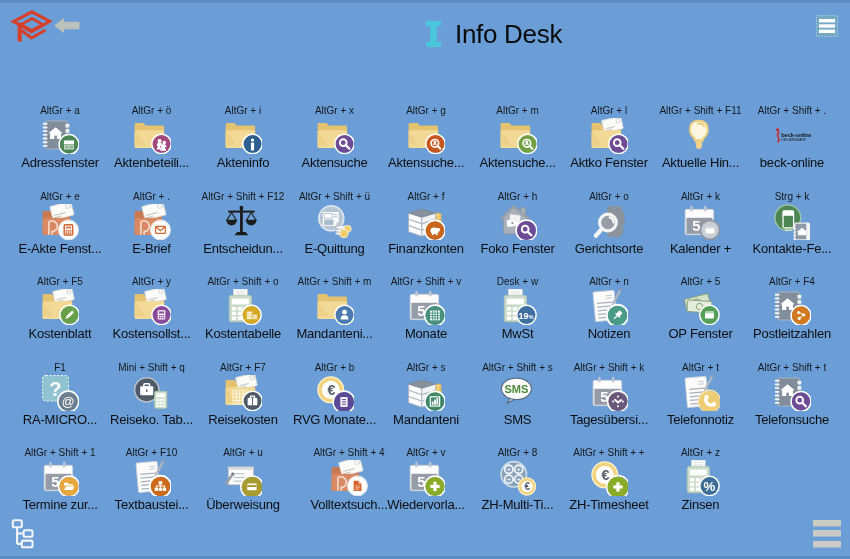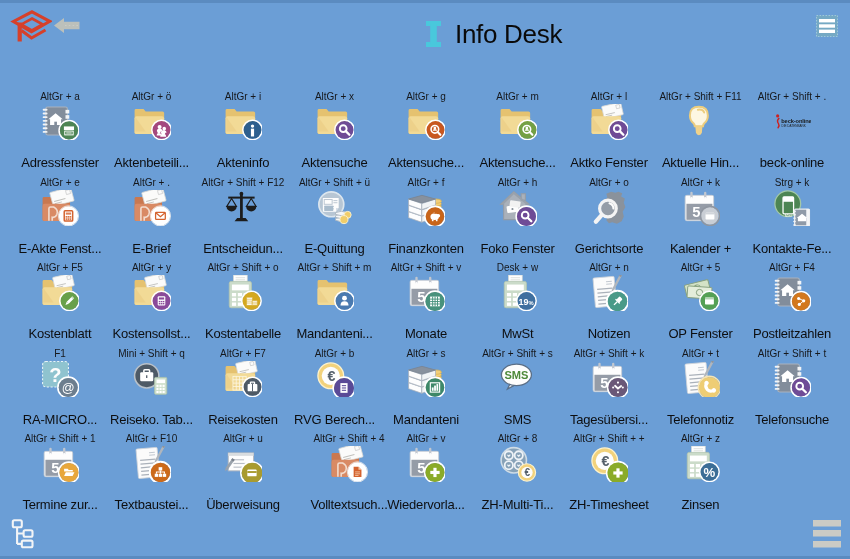--- a/index.html
+++ b/index.html
@@ -1,20 +1,20 @@
 <!DOCTYPE html>
 <html><head><meta charset="utf-8"><style>
 
 html,body{margin:0;padding:0;}
 body{width:850px;height:559px;background:#6b9ed6;overflow:hidden;position:relative;font-family:"Liberation Sans",sans-serif;}
 .edge{position:absolute;left:0;width:850px;background:#5b8bc0;}
 .cell{position:absolute;width:92px;text-align:center;}
-.sc{font-size:10px;color:#16181c;line-height:12px;height:12px;margin-top:3px;white-space:nowrap;}
+.sc{font-size:10px;color:#16181c;line-height:12px;height:12px;margin-top:17px;white-space:nowrap;}
 .ic{height:36px;margin-top:1px;}
-.lb{font-size:13px;color:#0d0e10;line-height:16px;margin-top:15px;letter-spacing:-0.2px;white-space:nowrap;}
+.lb{font-size:13px;color:#0d0e10;line-height:16px;margin-top:1px;letter-spacing:-0.2px;white-space:nowrap;}
 
 </style></head><body>
 <div class="edge" style="top:0;height:3px;"></div>
 <div class="edge" style="top:556px;height:3px;"></div>
 <svg style="position:absolute;left:10px;top:9px" width="42" height="34" viewBox="0 0 42 34">
 <g fill="none" stroke="#d6402a" stroke-width="3.1" stroke-linejoin="miter">
 <path d="M22,2.8 L39.8,12.3 L21.5,22.8 L3.5,12.5 Z"></path>
 <path d="M22,9.5 L32.5,15.3 L21.8,21.3 L11.3,15.4 Z" stroke-width="2.6"></path>
 <path d="M11.5,21.5 L21.5,29 L35.5,21"></path>
 </g>
@@ -712,21 +712,21 @@
           <circle r="10.25" fill="none" stroke="#ffffff" stroke-width="1.5"></circle>
           <circle r="9.5" fill="#5a4a96"></circle>
           <rect x="-3.4" y="-4.6" width="6.8" height="9.2" fill="#fff"></rect>
           <g stroke="#5a4a96" stroke-width="1">
             <line x1="-2" y1="-2.2" x2="2" y2="-2.2"></line>
             <line x1="-2" y1="0" x2="2" y2="0"></line>
             <line x1="-2" y1="2.2" x2="2" y2="2.2"></line>
           </g>
         </g>
       </svg></div>
-    <div class="lb">RVG Berech...</div>
+    <div class="lb">RVG Monate...</div>
   </div>
 <div class="cell" style="left:380.0px;top:344.5px">
     <div class="sc">AltGr + s</div>
     <div class="ic"><svg width="38" height="36" viewBox="0 0 36 34">
         <g fill="#f2cf78" stroke="#d9b050" stroke-width="0.7">
           <ellipse cx="27.5" cy="20.5" rx="5" ry="2"></ellipse>
           <ellipse cx="27.5" cy="18" rx="5" ry="2"></ellipse>
           <ellipse cx="27.5" cy="15.5" rx="5" ry="2"></ellipse>
           <ellipse cx="27.5" cy="13" rx="5" ry="2"></ellipse>
           <ellipse cx="27.5" cy="10.5" rx="5" ry="2"></ellipse>

